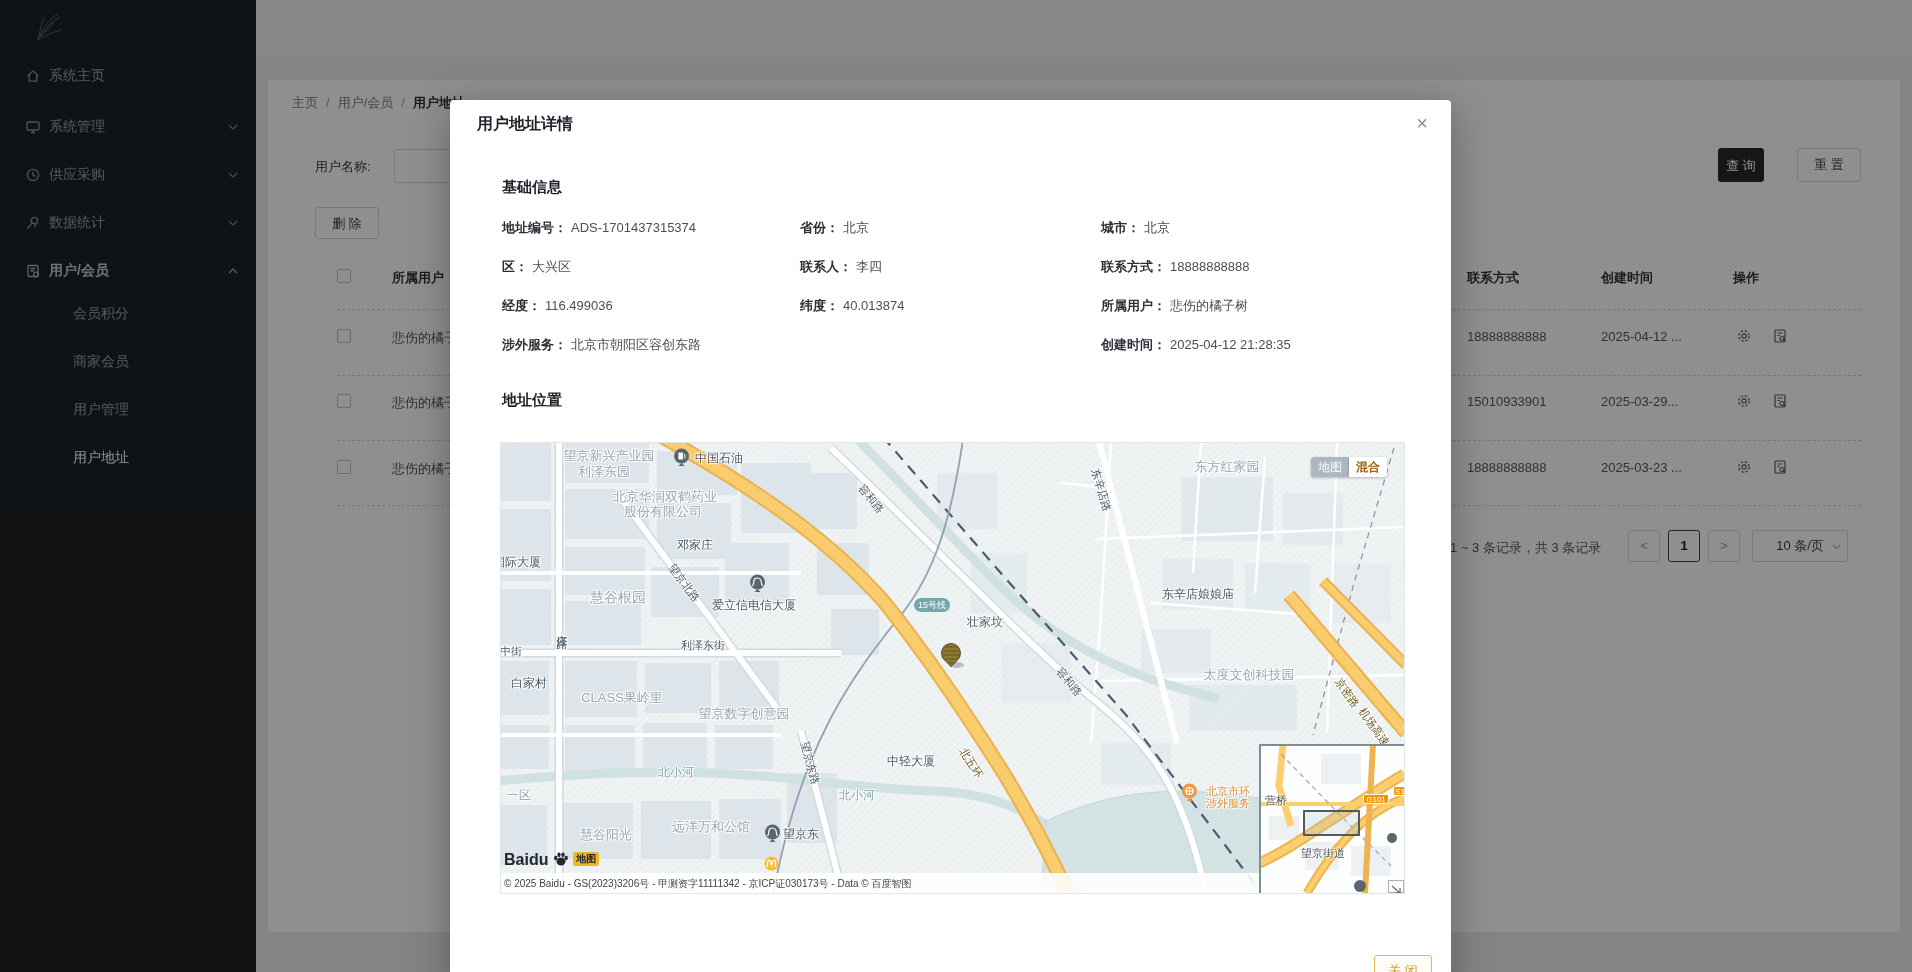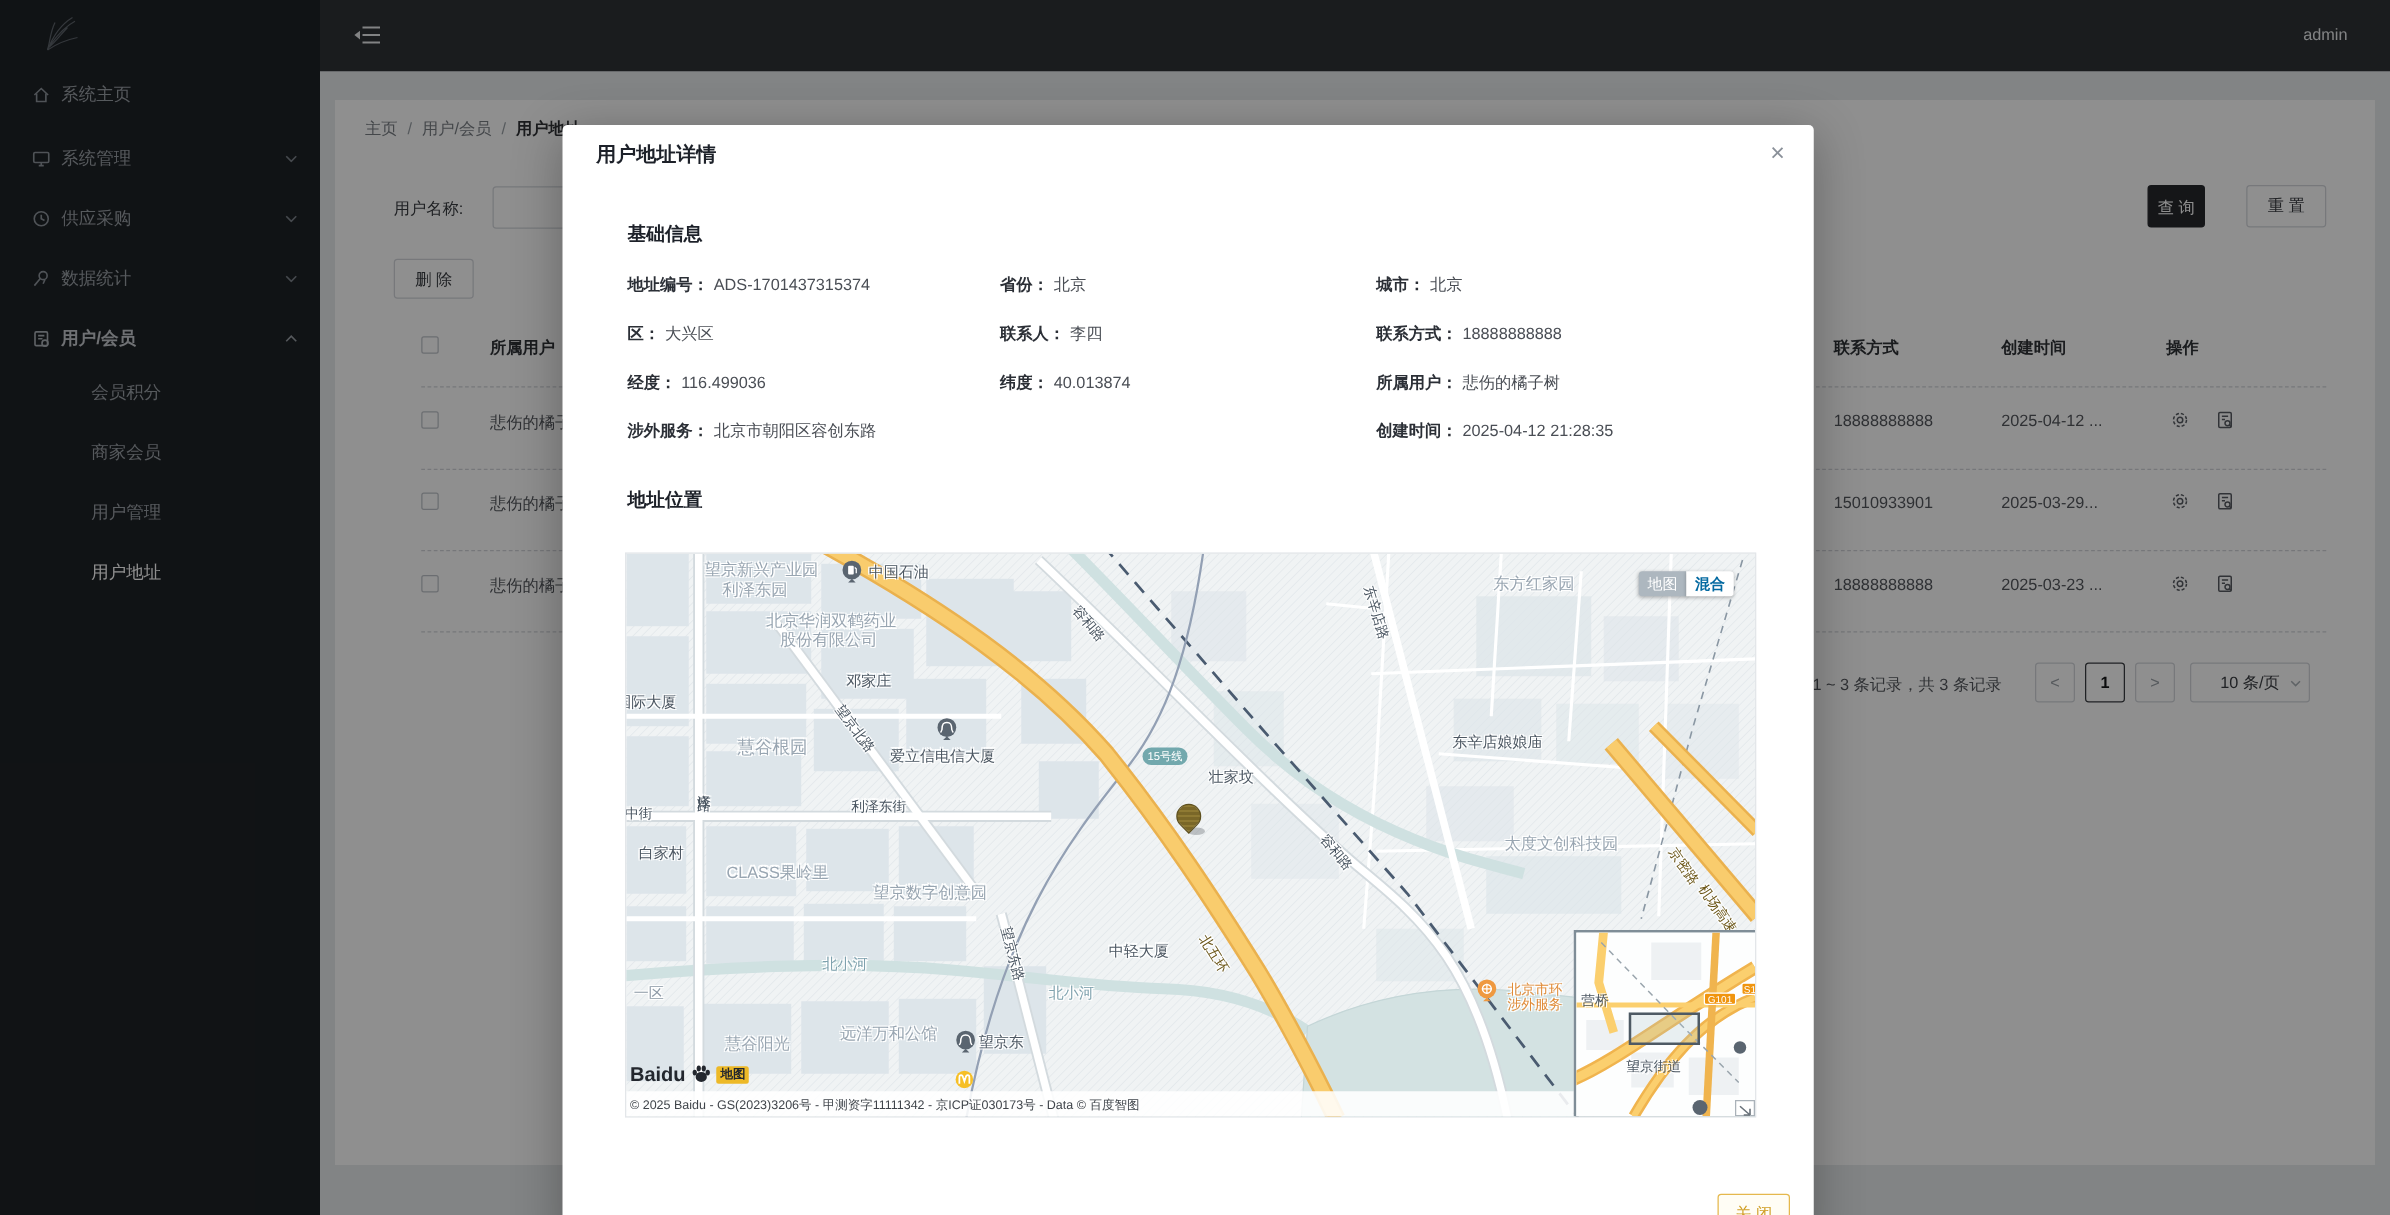--- a/index.html
+++ b/index.html
@@ -57,21 +57,21 @@
   .map { position:absolute; left:50px; top:342px; width:905px; height:452px; background:#f2f5f6; border:1px solid #e3e6e9; overflow:hidden; cursor:grab; }
   .mlbl { position:absolute; font-size:12px; color:#8e9aa6; white-space:nowrap; transform:translate(-50%,-50%); text-shadow:1px 1px 0 #fff,-1px -1px 0 #fff,1px -1px 0 #fff,-1px 1px 0 #fff; }
   .mlbl.big { font-size:13px; color:#98a5b1; }
   .mlbl.dark { color:#4c5762; }
   .mlbl.road { font-size:11px; color:#46525e; }
   .mlbl.vert { writing-mode:vertical-rl; letter-spacing:2px; }
   .mlbl.orgpoi { color:#e08a35; font-size:11px; transform:none; }
   .badge15 { position:absolute; left:413px; top:155px; width:36px; height:14px; background:#72a8ad; border-radius:7px; color:#fff; font-size:9px; text-align:center; line-height:14px; }
   .mapctl { position:absolute; top:14px; height:20px; font-size:12px; text-align:center; line-height:20px; cursor:pointer; z-index:30; }
   .ctl-map { left:810px; width:38px; background:#adb7bf; color:#fff; border-radius:3px 0 0 3px; box-shadow:0 1px 3px rgba(0,0,0,.25); }
-  .ctl-mix { left:848px; width:38px; background:#fff; color:#0369a1; font-weight:bold; border-radius:0 3px 3px 0; box-shadow:0 1px 3px rgba(0,0,0,.25); }
+  .ctl-mix { left:848px; width:38px; background:#fff; color:#a16207; font-weight:bold; border-radius:0 3px 3px 0; box-shadow:0 1px 3px rgba(0,0,0,.25); }
   .pin { position:absolute; left:440px; top:200px; width:20px; height:20px; background:repeating-linear-gradient(45deg,#8f7a33 0,#8f7a33 2px,#7a6728 2px,#7a6728 4px); border:1px solid #5e501f; border-radius:50% 50% 50% 0; transform:rotate(-45deg); z-index:25; }
   .pin-shadow { position:absolute; left:449px; top:219px; width:14px; height:6px; background:rgba(90,95,100,.35); border-radius:50%; z-index:24; }
   .poico { position:absolute; z-index:22; }
   .minimap { position:absolute; left:758px; top:301px; width:147px; height:151px; background:#fdfefe; border:2px solid #7f8d97; z-index:28; overflow:hidden; }
   .mm-lbl { position:absolute; font-size:11px; color:#4c5762; white-space:nowrap; text-shadow:1px 1px 0 #fff,-1px -1px 0 #fff; }
   .mm-rect { position:absolute; left:42px; top:64px; width:57px; height:26px; border:2px solid #4e5a64; background:rgba(170,195,205,.25); }
   .mm-badge { position:absolute; background:#f0950f; border:1px solid #fff; border-radius:2px; color:#fff; font-size:8px; text-align:center; line-height:10px; }
   .mm-handle { position:absolute; right:0; bottom:0; width:16px; height:13px; background:#fff; border:1px solid #aab2b9; }
   .copybar { position:absolute; left:0; bottom:0; width:905px; height:20px; background:rgba(255,255,255,.88); z-index:26; }
   .copytxt { position:absolute; left:3px; top:4px; font-size:10px; color:#3f444a; }
@@ -148,29 +148,20 @@
       <svg class="chev" viewBox="0 0 10 6">
           <polyline points="1,5 5,1 9,5" stroke="#9aa0a6" stroke-width="1.3" fill="none"></polyline>
         </svg>
     </div>
     <div class="side-sub" style="top:305px;"><span>会员积分</span></div>
     <div class="side-sub" style="top:353px;"><span>商家会员</span></div>
     <div class="side-sub" style="top:401px;"><span>用户管理</span></div>
     <div class="side-sub active" style="top:449px;"><span>用户地址</span></div>
   </div>
 
-  <div class="topbar">
-    <svg class="abs" style="left:27px;top:20px;" width="22" height="16" viewBox="0 0 22 16">
-      <g stroke="#e8eaec" stroke-width="1.6" fill="none">
-          <path d="M7 2 H21 M7 8 H21 M7 14 H21"></path>
-        </g>
-      <path d="M5 4.5 L0.5 8 L5 11.5 Z" fill="#e8eaec"></path>
-    </svg>
-    <span class="admin">admin</span>
-  </div>
 
   <div class="content">
     <div class="card"></div>
 
     <div class="crumb" style="left:36px;top:37px;">
       <span>主页</span><span class="crumb-sep">/</span><span>用户/会员</span><span class="crumb-sep">/</span><b>用户地址</b>
     </div>
 
     <span class="fld-label" style="left:59px;top:101px;">用户名称:</span>
     <input class="text-input" style="left: 138px; top: 92px;">

